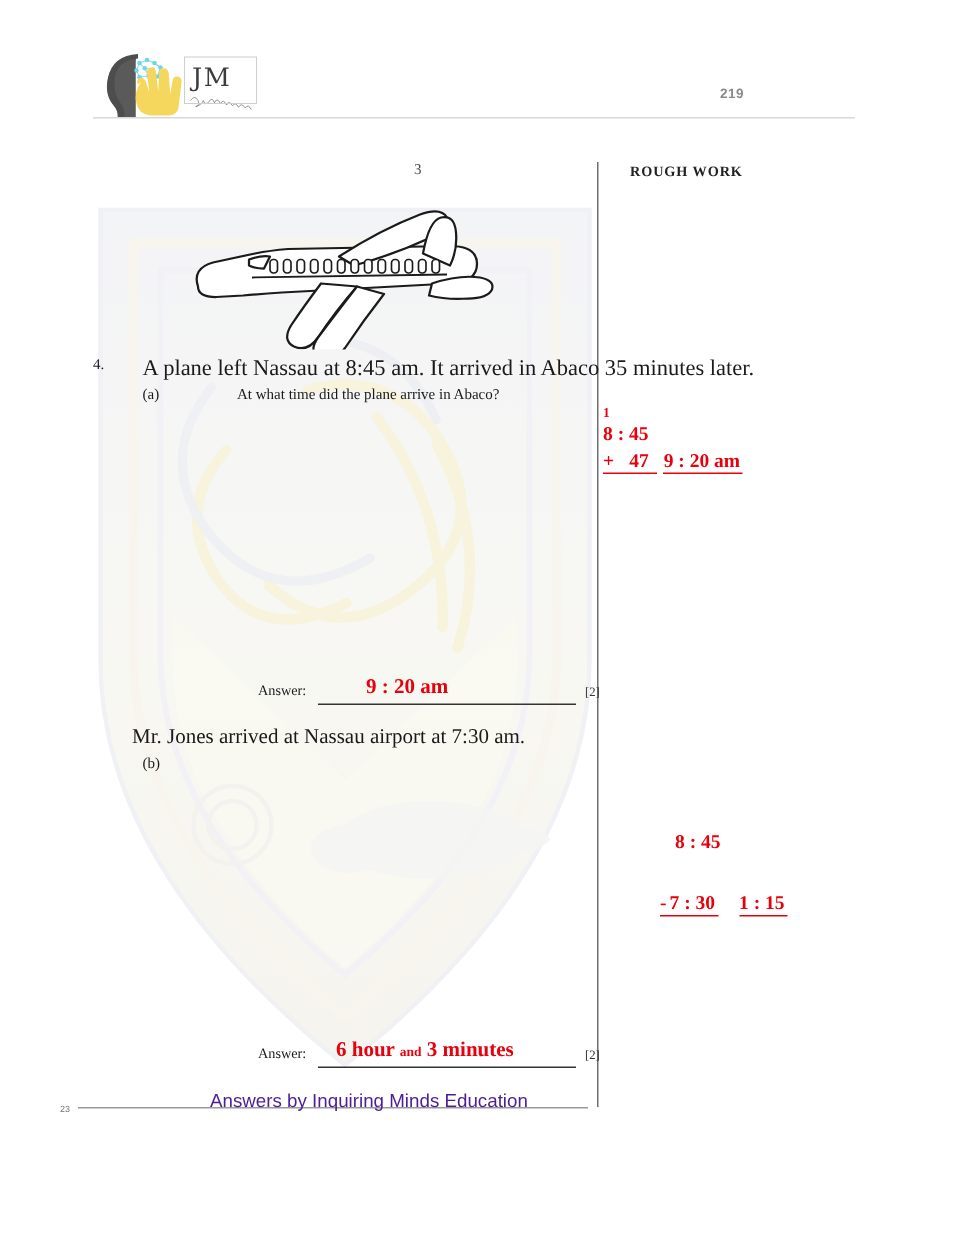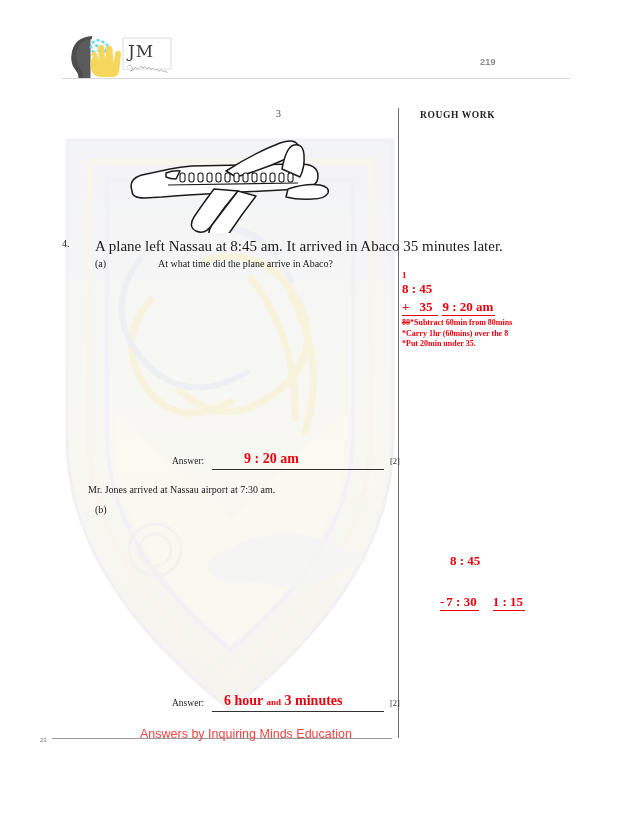--- a/index.html
+++ b/index.html
@@ -143,21 +143,21 @@
     left: 128px;
     top: 258px;
     font-size: 10px;
     white-space: nowrap;
     margin-left: 30px;
   }
   .mid-text {
     position: absolute;
     left: 88px;
     top: 484px;
-    font-size: 10px;
+    font-size: 14px;
     white-space: nowrap;
   }
   .part-b-label {
     position: absolute;
     left: 95px;
     top: 504px;
     font-size: 10px;
   }
   .part-b-text {
     position: absolute;
@@ -275,21 +275,21 @@
     height: 1px;
     background: #9a9a9a;
     z-index: 2;
   }
   .footer-text {
     position: absolute;
     left: 140px;
     top: 727px;
     font-family: "Liberation Sans", sans-serif;
     font-size: 12.5px;
-    color: #ef4444;
+    color: #4c1d95;
     z-index: 3;
     white-space: nowrap;
     text-align: right;
   }
   .footer-mark {
     position: absolute;
     left: 40px;
     top: 737px;
     font-family: "Liberation Sans", sans-serif;
     font-size: 6px;
@@ -447,30 +447,23 @@
         <span class="ans-small">and</span>
         <span>3 minutes</span>
       </span>
       <span class="ans-marks">[2]</span>
     </div>
 
     <div class="work-a">
       <div class="carry">1</div>
       <div class="row1">8 : 45</div>
       <div class="row2">
-        <span class="plus">+</span><span>35</span>
+        <span class="plus">+</span><span>47</span>
       </div>
       <div class="row3">9 : 20 am</div>
-      <div class="notes">
-        <div class="note">
-          <span class="strike">80</span><span>*Subtract 60min from 80mins</span>
-        </div>
-        <div class="note">*Carry 1hr (60mins) over the 8</div>
-        <div class="note">*Put 20min under 35.</div>
-      </div>
     </div>
 
     <div class="work-b">
       <div class="brow" style="margin-left:10px;">8 : 45</div>
       <div class="brow minus-row">
         <span class="op">-</span><span>7 : 30</span>
       </div>
       <div class="brow result">1 : 15</div>
     </div>
 

